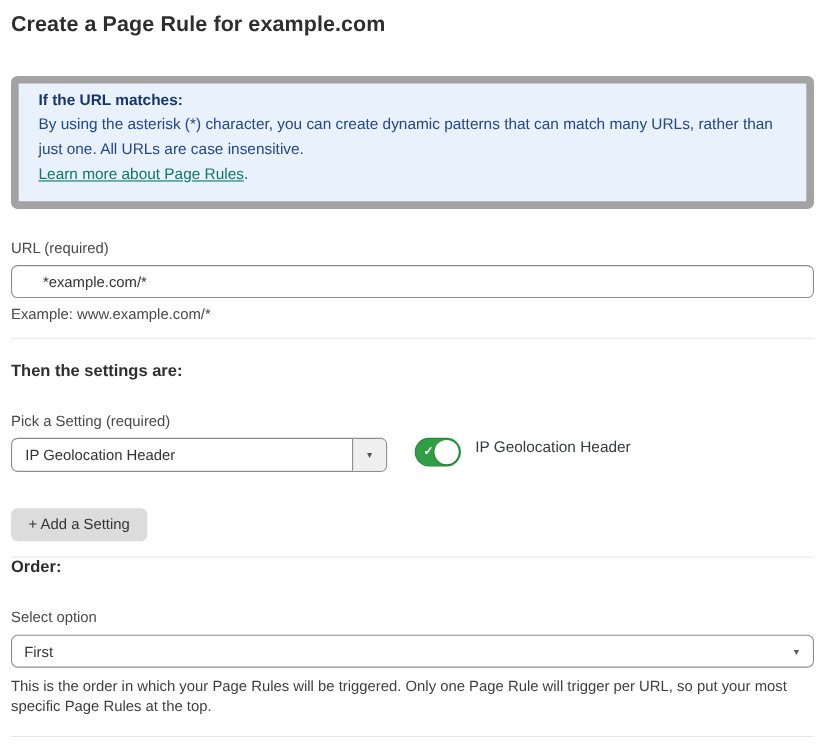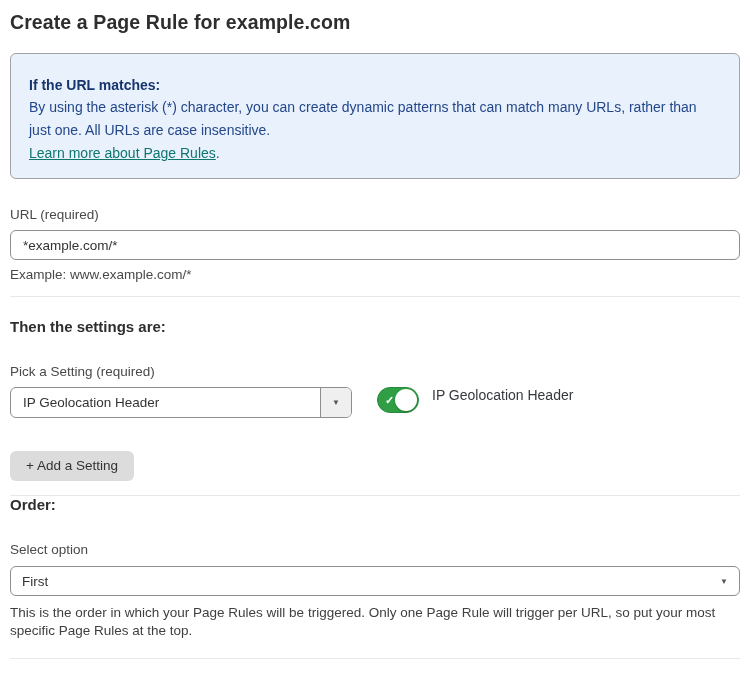--- a/index.html
+++ b/index.html
@@ -14,25 +14,25 @@
 
   .page-title {
     margin-top: 11px;
     font-size: 19.5px;
     font-weight: 700;
     color: #2e2e2e;
     letter-spacing: 0.1px;
   }
 
   .info-box {
-    margin-top: 19px;
+    margin-top: 35px;
     background: #e8f1fc;
-    border: 1px solid #a3a3a3;
-    border-radius: 6px;
-    padding: 20px 18px 13px 18px;
+    border: 7px solid #a3a3a3;
+    border-radius: 6px;
+    padding: 3px 18px 13px 18px;
     font-size: 14px;
     line-height: 23px;
     color: #24478a;
   }
   .info-heading {
     font-weight: 700;
     color: #16356d;
     font-size: 14px;
     line-height: 22px;
   }
@@ -46,21 +46,21 @@
     line-height: 17px;
   }
 
   .text-input {
     display: block;
     margin-top: 7px;
     width: 100%;
     height: 30px;
     border: 1px solid #8d8d8d;
     border-radius: 6px;
-    padding: 0 12px;
+    padding: 0 28px;
     font-size: 13.5px;
     color: #333333;
     font-family: "Liberation Sans", sans-serif;
     background: #ffffff;
   }
 
   .field-hint {
     margin-top: 6px;
     font-size: 13.5px;
     color: #494949;

